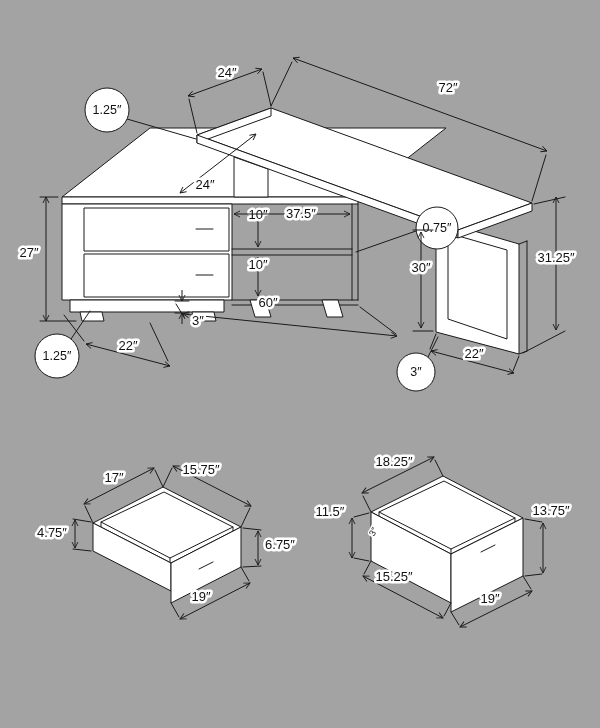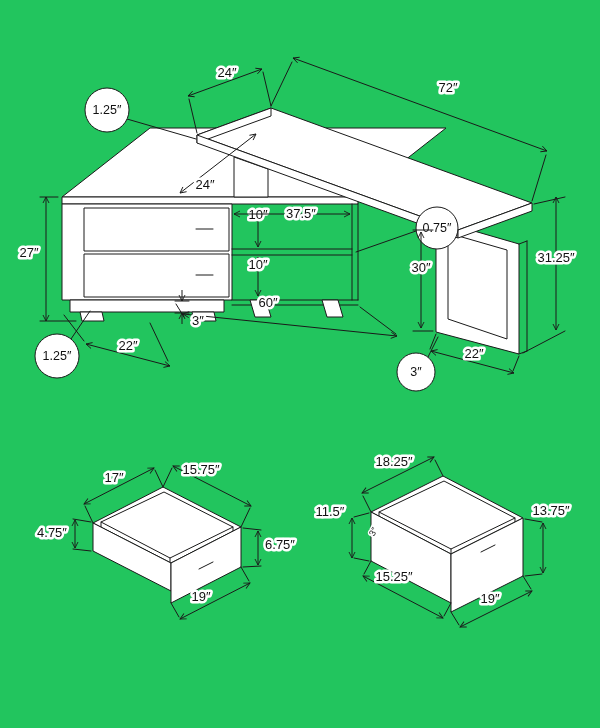--- a/index.html
+++ b/index.html
@@ -1,16 +1,16 @@
 <!DOCTYPE html>
 <html><head>
 <meta charset="utf-8">
 <style>
   html,body{margin:0;padding:0;background:#ffffff;}
-  .page{width:600px;height:728px;background:#22c55e;position:relative;overflow:hidden;}
+  .page{width:600px;height:728px;background:#a3a3a3;position:relative;overflow:hidden;}
   svg{display:block;}
   .ln{fill:none;stroke:#1a1a1a;stroke-width:1;stroke-linejoin:round;stroke-linecap:round;}
   .face{fill:#ffffff;stroke:#1a1a1a;stroke-width:1;stroke-linejoin:round;}
   .dim{fill:none;stroke:#1a1a1a;stroke-width:1;}
   .txt{font-family:"Liberation Sans",sans-serif;font-size:13px;fill:#111111;
        stroke:#ffffff;stroke-width:5px;paint-order:stroke;stroke-linejoin:round;
        text-anchor:middle;}
   .ctxt{font-family:"Liberation Sans",sans-serif;font-size:12.5px;fill:#111111;text-anchor:middle;}
   .stxt{font-family:"Liberation Sans",sans-serif;font-size:9px;fill:#111111;text-anchor:middle;
         stroke:#ffffff;stroke-width:3px;paint-order:stroke;}

